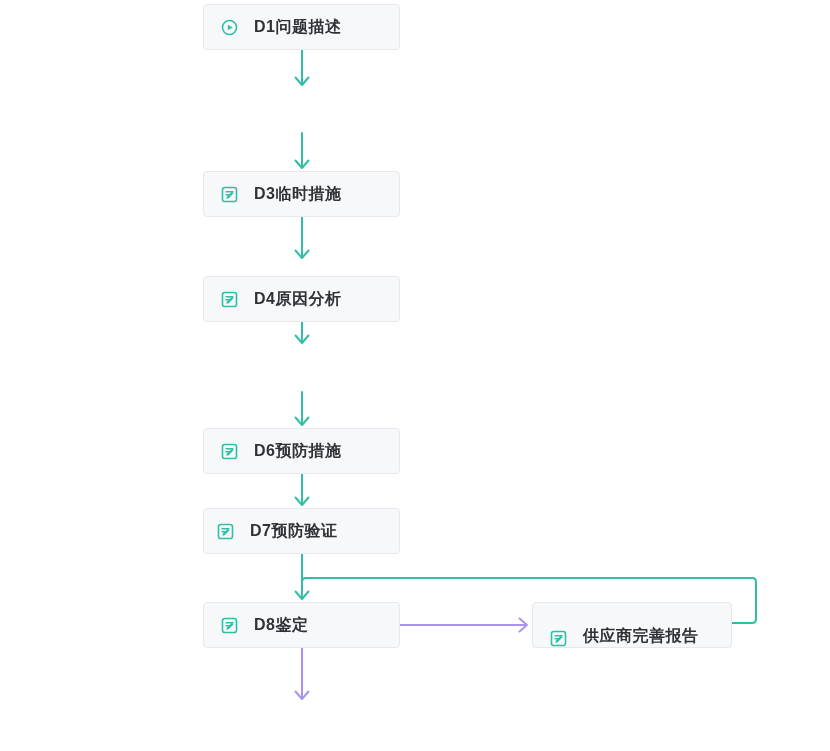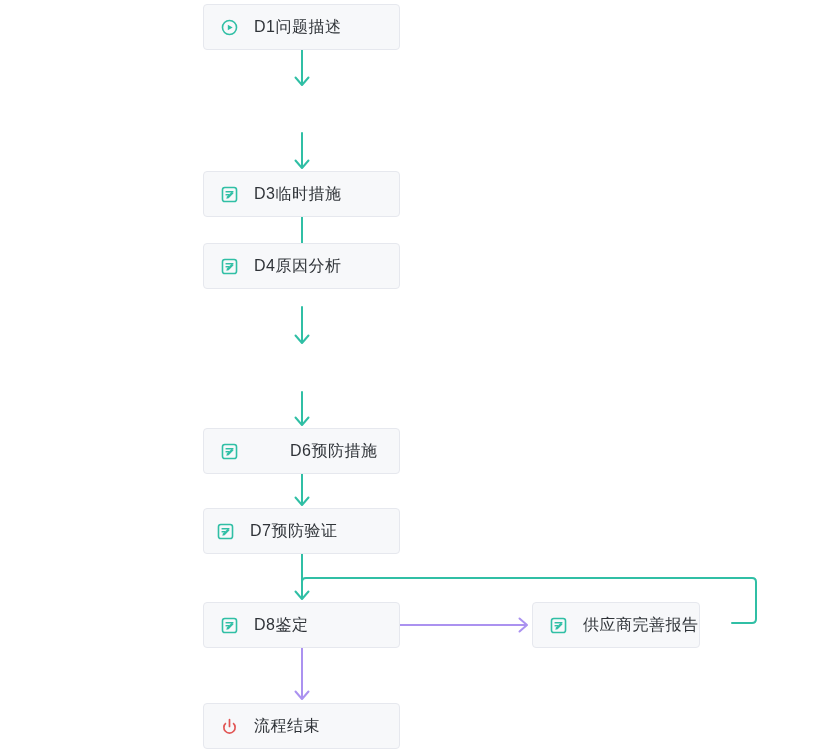--- a/index.html
+++ b/index.html
@@ -1,19 +1,20 @@
 <!DOCTYPE html>
 <html><head>
 <meta charset="utf-8">
 <style>
   html,body { margin:0; padding:0; background:#ffffff; }
   .canvas {
     position:relative; width:830px; height:751px; overflow:hidden;
     background:#ffffff;
     font-family:"Liberation Sans", sans-serif;
+    font-weight:bold;
   }
   .edge-layer { position:absolute; left:0; top:0; width:830px; height:751px; }
   .node {
     position:absolute; box-sizing:border-box;
     width:197px; height:46px;
     background:#f7f8fa;
     border:1px solid #e6e8ee;
     border-radius:4px;
     display:flex; align-items:center;
     padding:0 14px 0 17px;
@@ -22,26 +23,26 @@
   .node .nlabel {
     font-size:16px; color:#2f3338; margin-left:16px;
     white-space:nowrap; letter-spacing:0.5px;
   }
   .node .nicon { width:17px; height:17px; flex:0 0 auto; display:block; }
   .teal-ic { color:#30bfa5; }
   .red-ic  { color:#e15554; }
   .pos-d1 { left:203px; top:4px; }
   .pos-d2 { left:203px; top:87px; }
   .pos-d3 { left:203px; top:171px;text-align:center; }
-  .pos-d4 { left:203px; top:243px; }
+  .pos-d4 { left:203px; top:276px; }
   .pos-d5 { left:203px; top:346px; }
-  .pos-d6 { left:203px; top:428px;gap:36px; }
+  .pos-d6 { left:203px; top:428px; }
   .pos-d7 { left:203px; top:508px;padding-left:13px; }
   .pos-d8 { left:203px; top:602px; }
-  .pos-supplier { left:532px; top:602px; width:168px; }
+  .pos-supplier { left:532px; top:602px; width:200px;align-items:flex-end; }
   .pos-end { left:203px; top:703px; }
 </style>
 </head>
 <body>
 
 <div class="canvas">
 
   <svg class="edge-layer" width="830" height="751" viewBox="0 0 830 751">
 
     <g fill="none" stroke-width="2" stroke-linecap="round" stroke-linejoin="round" stroke="#30bfa5">
@@ -133,21 +134,14 @@
   <div class="node pos-supplier">
     <svg class="nicon teal-ic" viewBox="0 0 16 16">
       <rect x="1.4" y="1.4" width="13.2" height="13.2" rx="2.2" fill="none" stroke="currentColor" stroke-width="1.5"></rect>
       <line x1="4.3" y1="5.4" x2="11.7" y2="5.4" stroke="currentColor" stroke-width="1.4"></line>
       <line x1="4.3" y1="8.2" x2="7.6" y2="8.2" stroke="currentColor" stroke-width="1.4"></line>
       <path d="M5 12.1 l0.6-2.2 4.6-4.6 1.6 1.6 -4.6 4.6 z" fill="currentColor"></path>
     </svg>
     <span class="nlabel">供应商完善报告</span>
   </div>
 
-  <div class="node pos-end">
-    <svg class="nicon red-ic" viewBox="0 0 16 16">
-      <path d="M4.6 4.8 A5.3 5.3 0 1 0 11.4 4.8" fill="none" stroke="currentColor" stroke-width="1.6"></path>
-      <line x1="8" y1="1.6" x2="8" y2="8" stroke="currentColor" stroke-width="1.6" stroke-linecap="round"></line>
-    </svg>
-    <span class="nlabel">流程结束</span>
-  </div>
 
 </div>
 
 </body></html>

